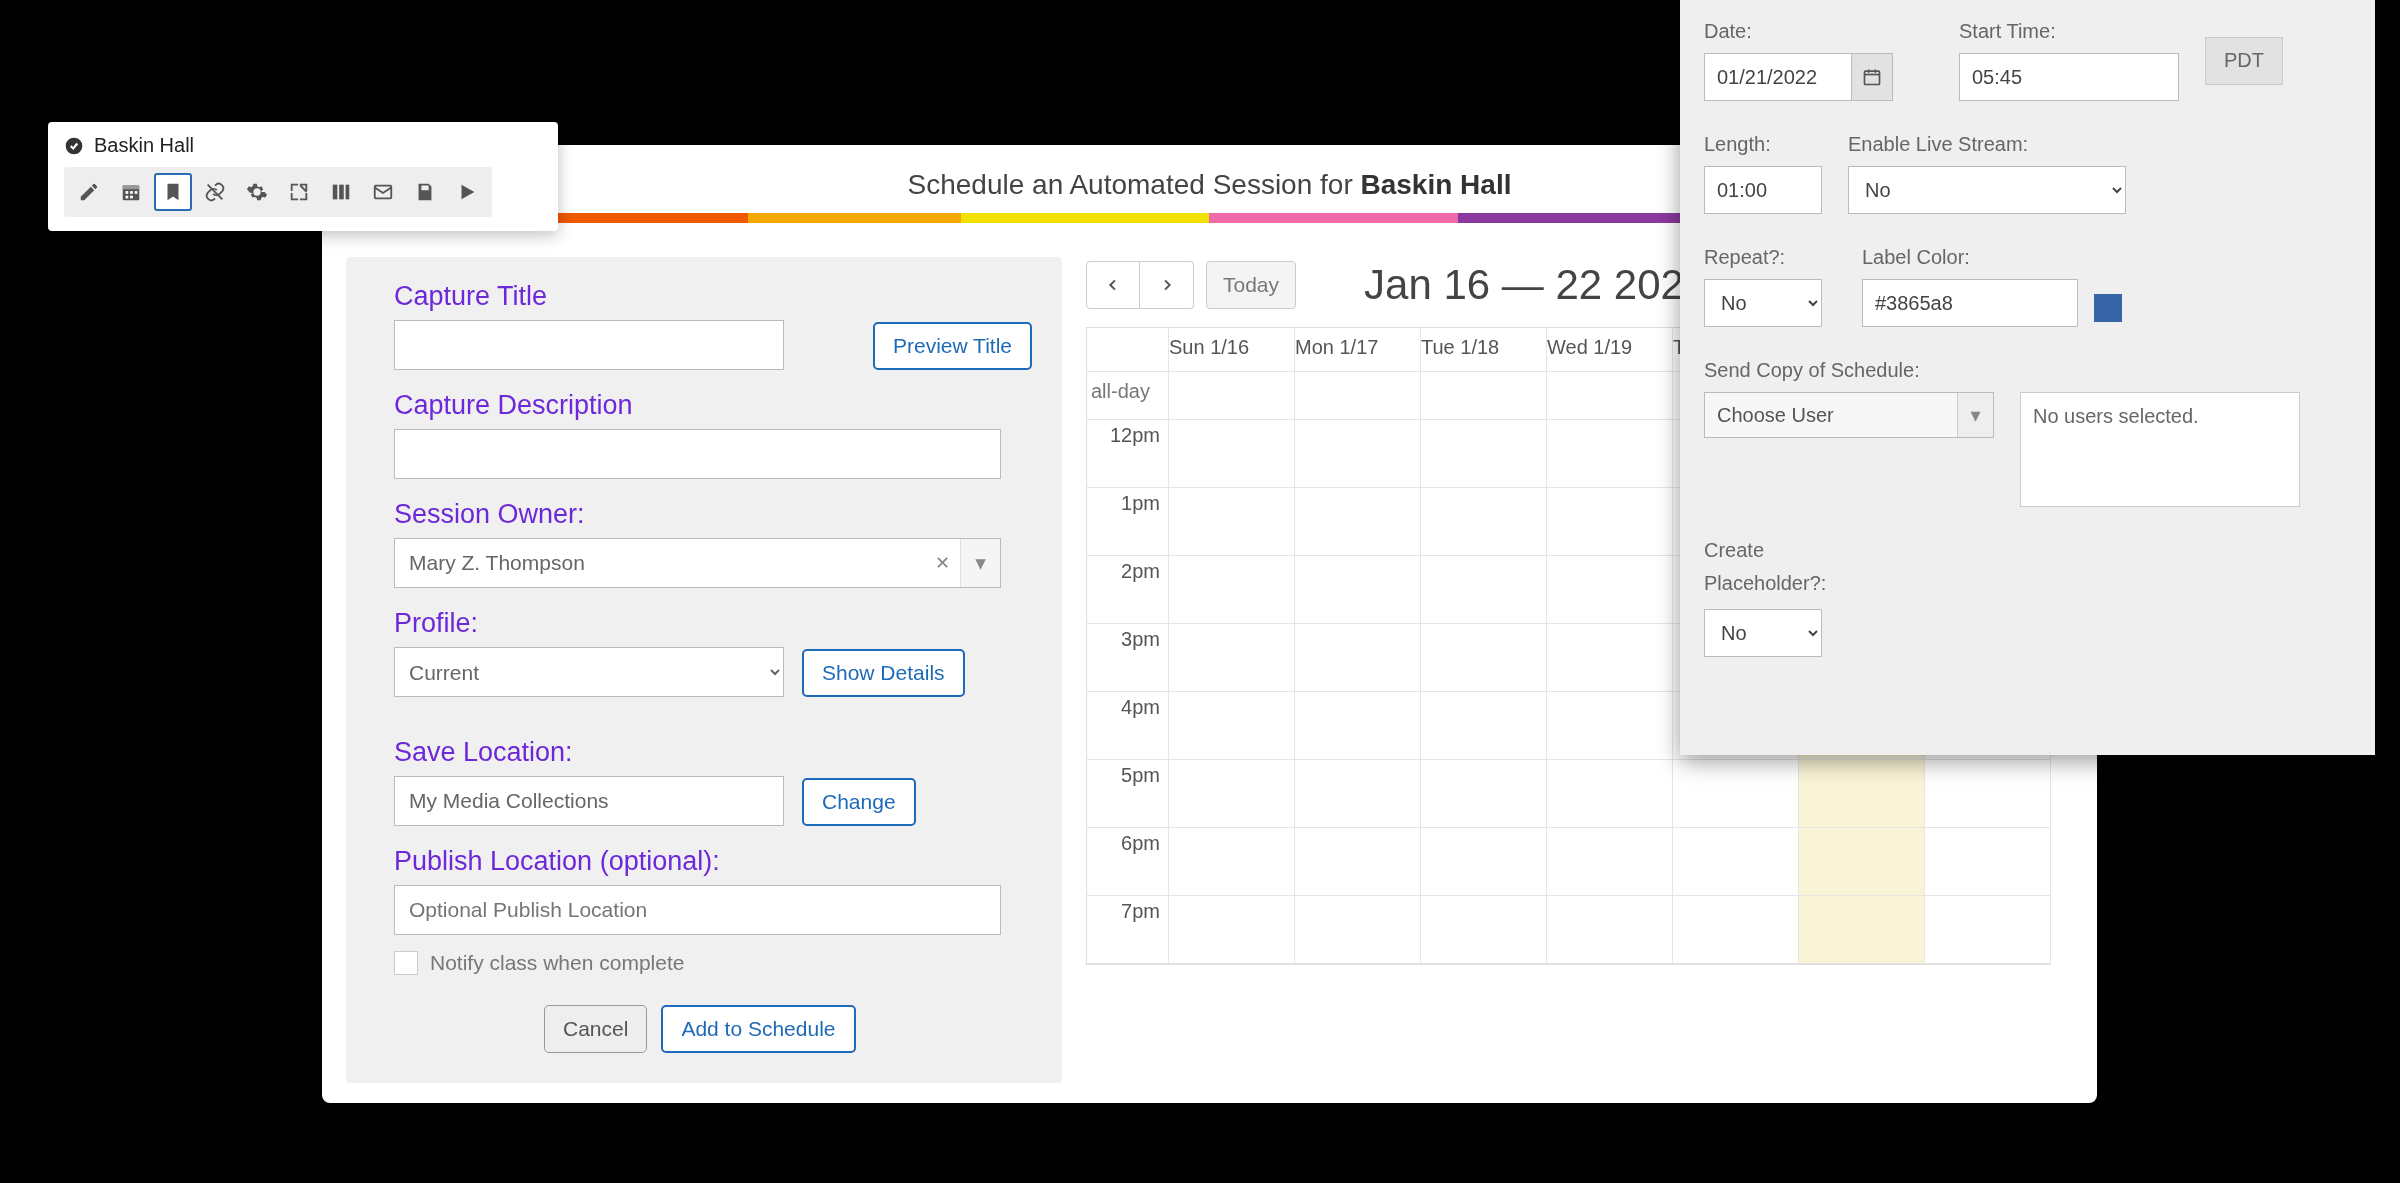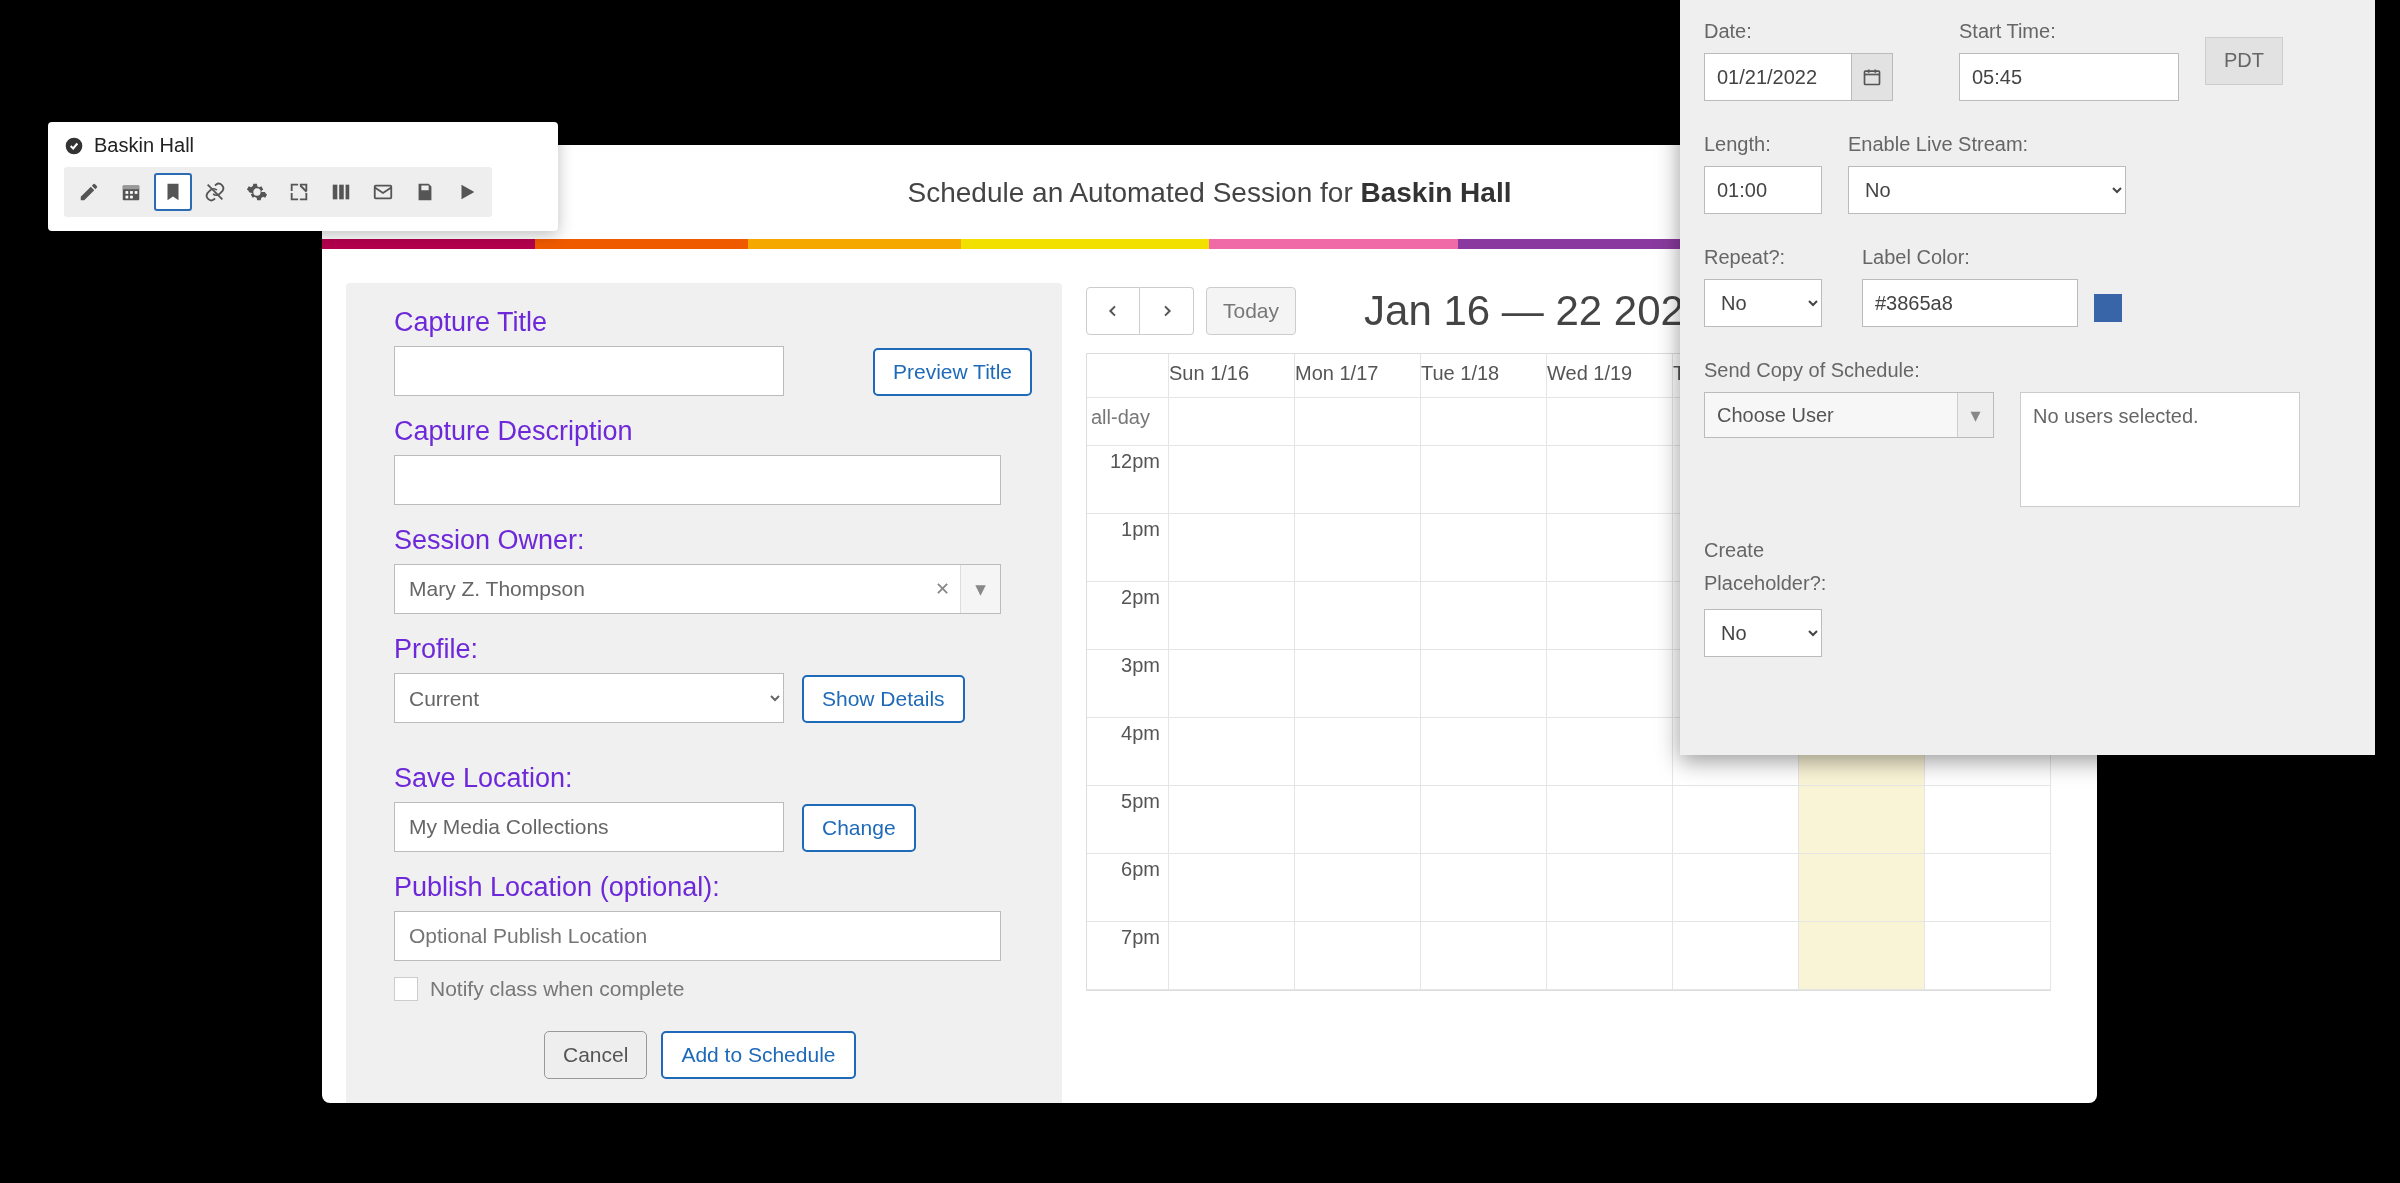--- a/index.html
+++ b/index.html
@@ -68,22 +68,21 @@
     background: #fff;
     border-radius: 8px;
     box-shadow: 0 6px 24px rgba(0,0,0,0.35);
     overflow: hidden;
     z-index: 10;
   }
   .main-title {
     text-align: center;
     font-size: 28px;
     color: #444;
-    padding: 24px 0 30px 0;
-    margin-top: 8px;
+    padding: 24px 0 12px 0;
   }
   .main-title b { font-weight: 600; color: #333; }
   .rainbow-bar {
     height: 10px;
     background: linear-gradient(to right,
       #b4004e 0%, #b4004e 12%,
       #ef5a00 12%, #ef5a00 24%,
       #f5a800 24%, #f5a800 36%,
       #f2e000 36%, #f2e000 50%,
       #f06aa8 50%, #f06aa8 64%,

